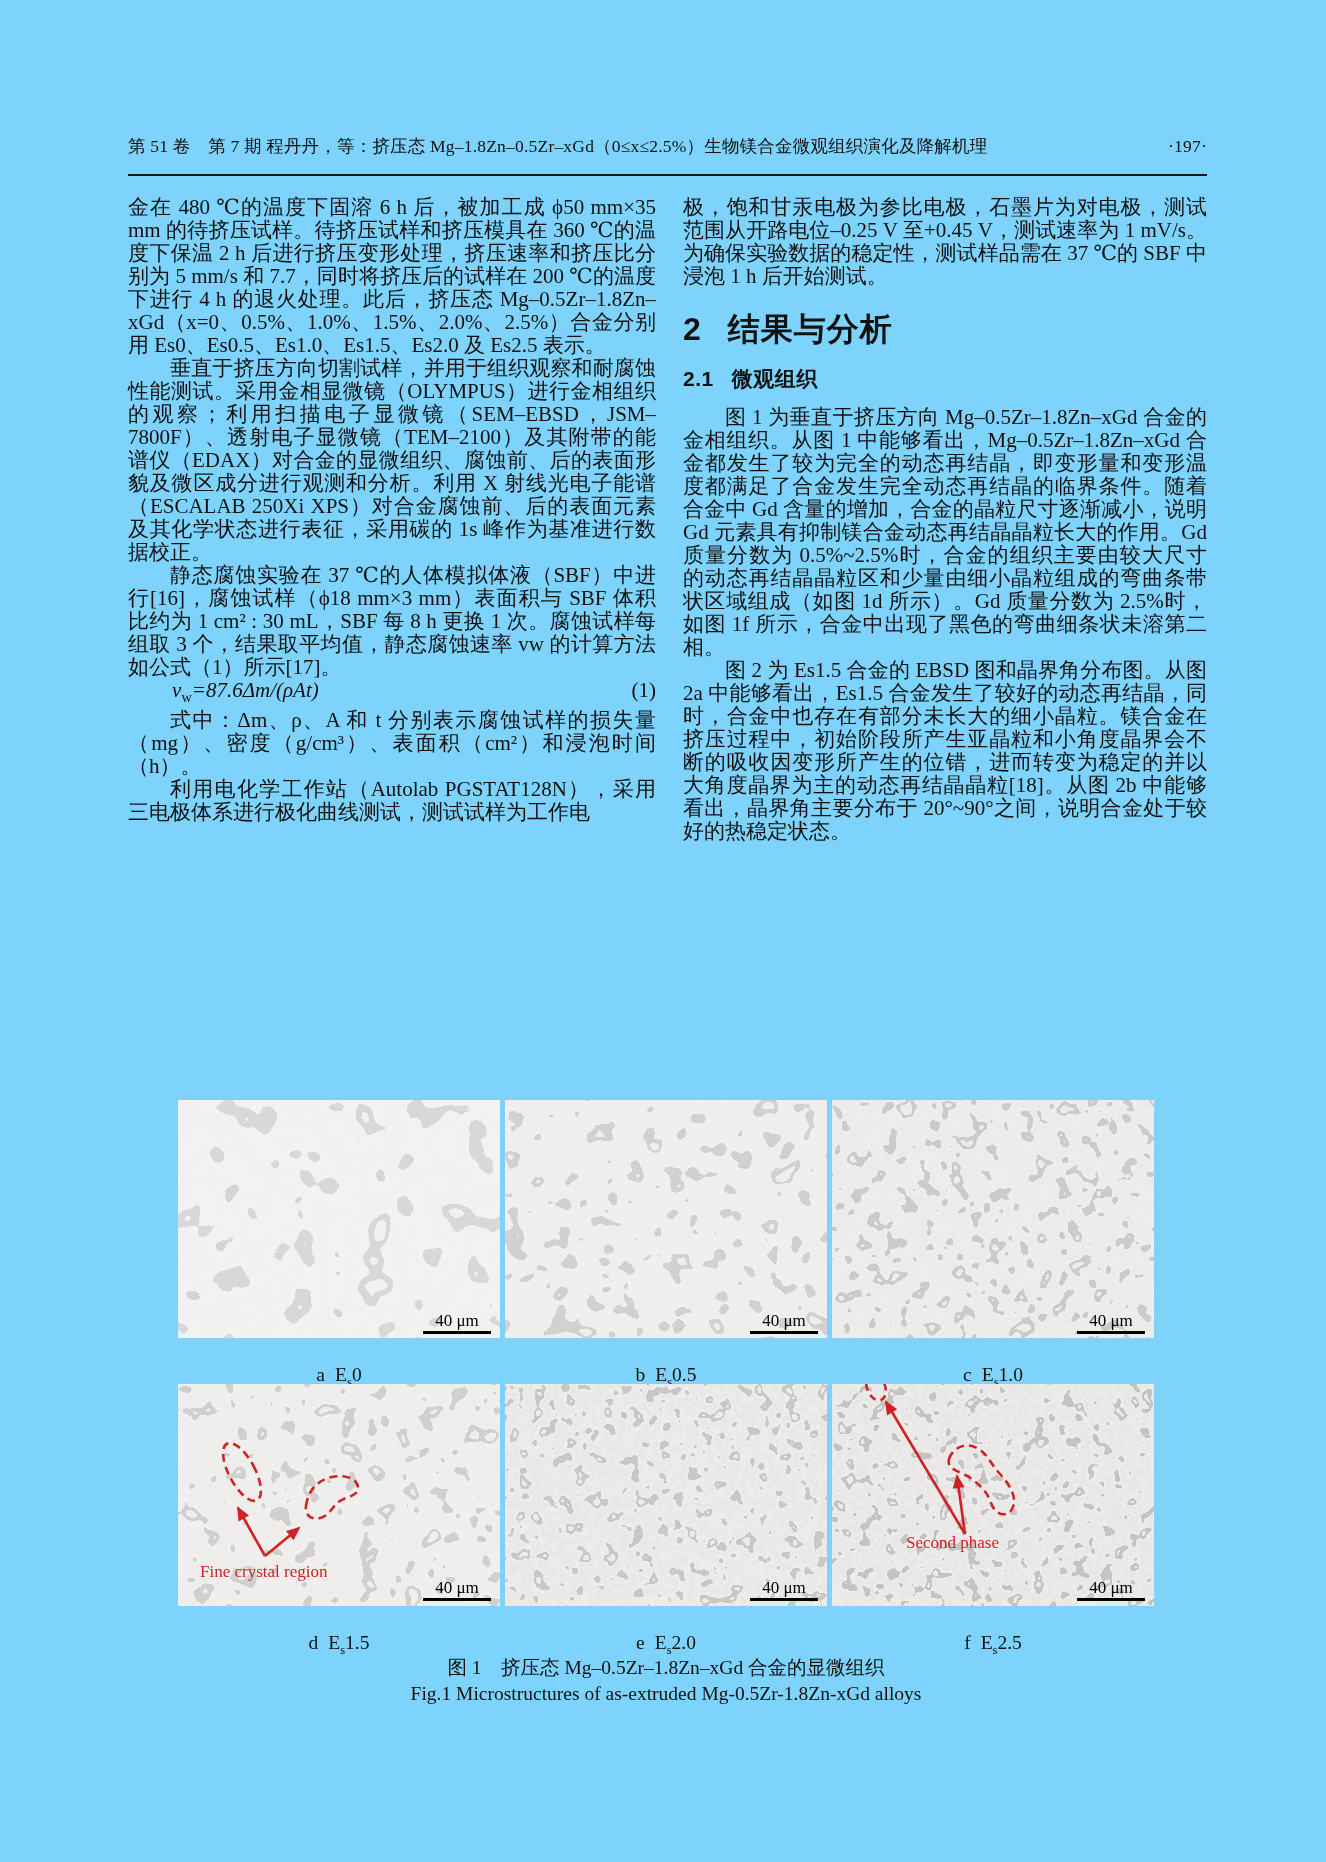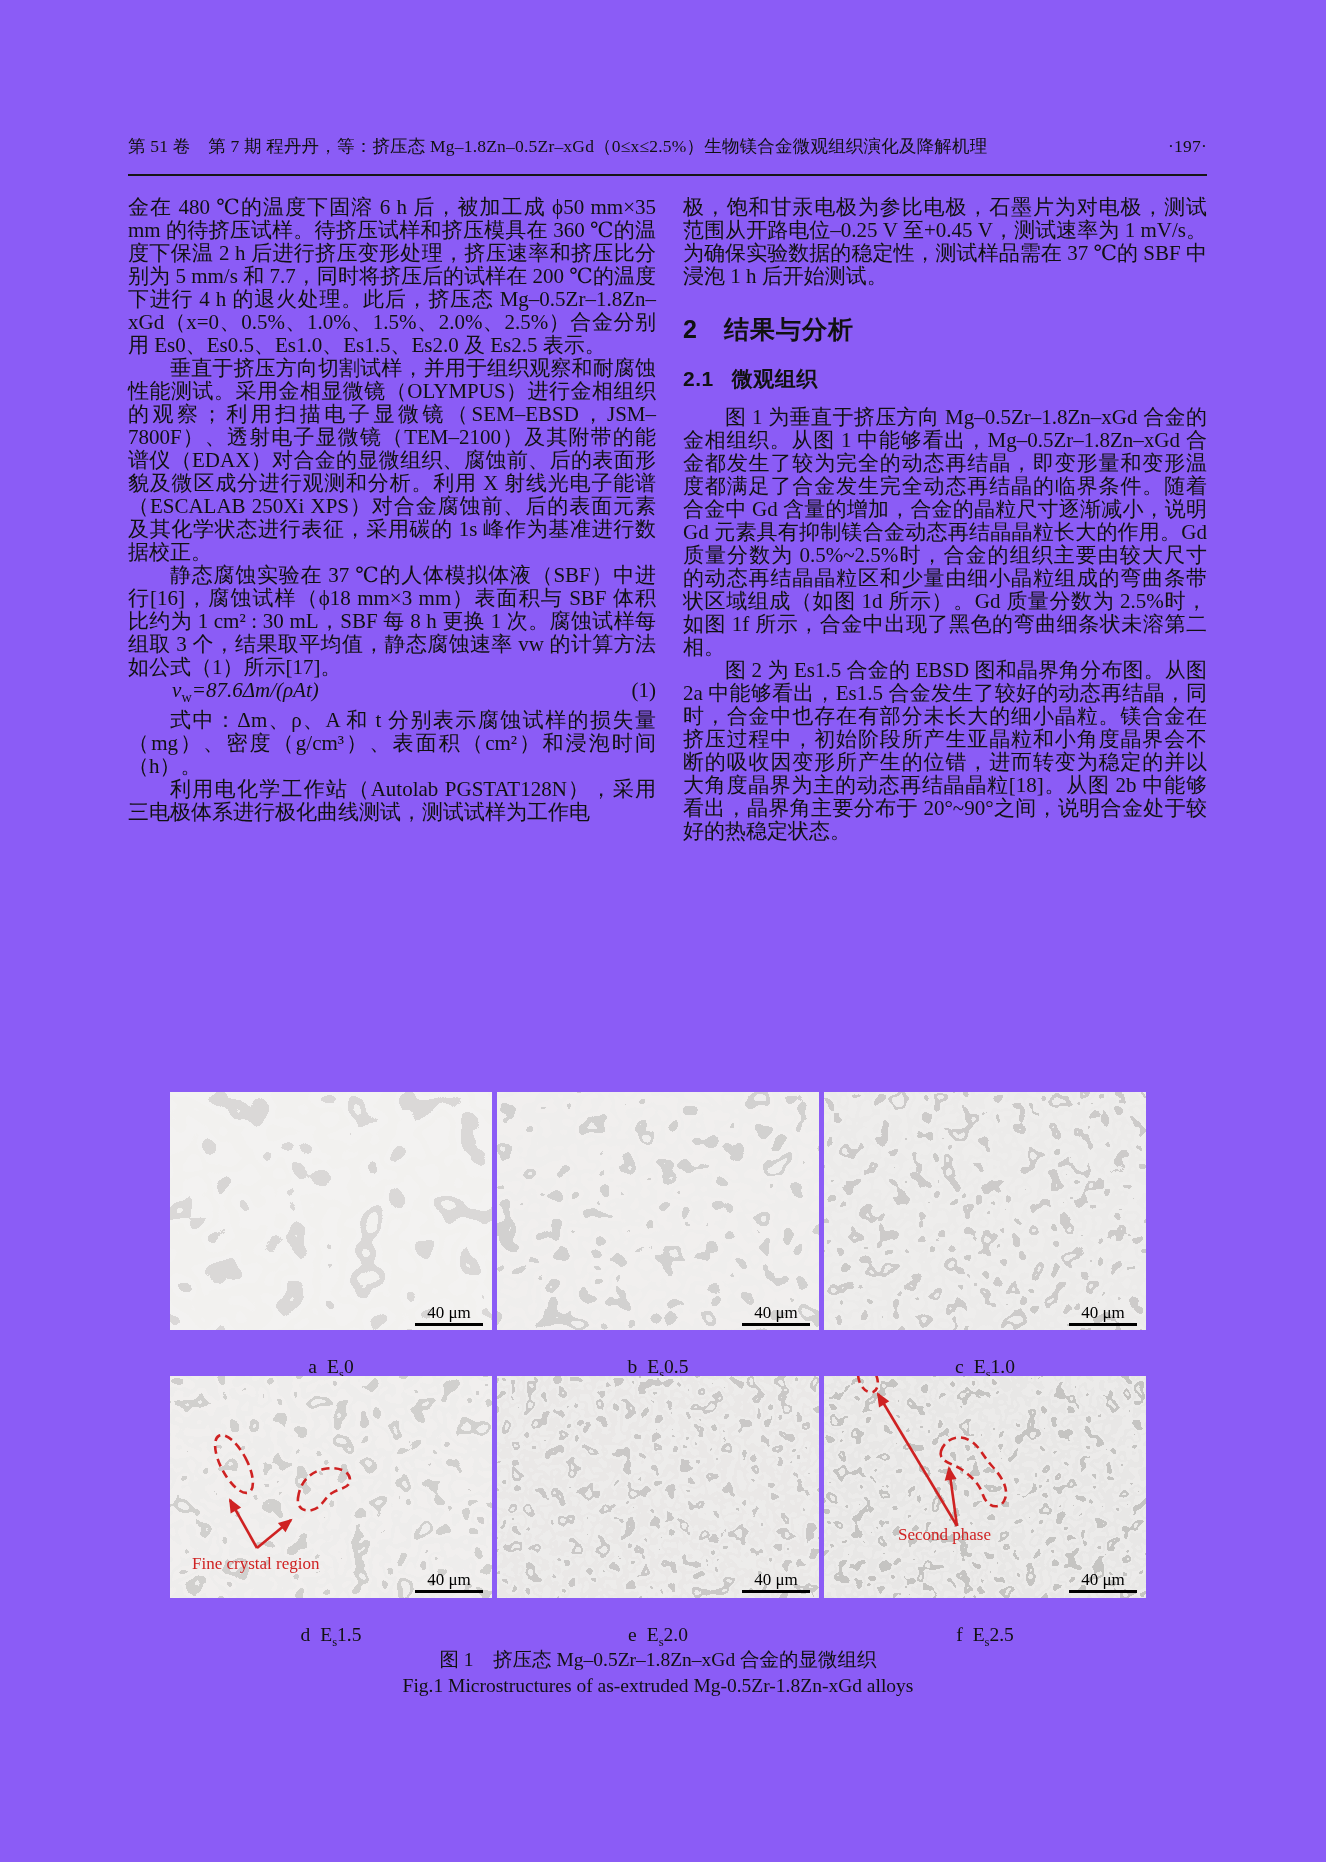--- a/index.html
+++ b/index.html
@@ -1,19 +1,19 @@
 <!DOCTYPE html>
 <html><head>
 <meta charset="utf-8">
 <style>
   html,body{margin:0;padding:0;background:#9a9a9a;}
   .page{
     position:relative;
     width:1326px;height:1862px;
-    background:#8b5cf6;
+    background:#7dd3fc;
     margin:0 auto;
     overflow:hidden;
     font-family:"Liberation Serif","DejaVu Serif",serif;
     color:#111;
   }
   
   .running-head{
     position:absolute;left:128px;top:134px;width:1079px;
     display:flex;justify-content:space-between;align-items:baseline;
     font-size:17.5px;letter-spacing:0.2px;white-space:nowrap;
@@ -27,31 +27,31 @@
   .body-p{margin:0;}
   .indent{text-indent:2em;}
 
   .equation{display:flex;justify-content:space-between;padding-left:2.1em;}
   .eq-body{font-style:italic;}
   .eq-body sub{font-style:normal;font-size:0.68em;}
   .eq-num{font-style:normal;}
 
   .sec{
     font-family:"Liberation Sans","DejaVu Sans",sans-serif;
-    font-size:25px;font-weight:bold;margin:30px 0 0 0;letter-spacing:1px;
+    font-size:32px;font-weight:bold;margin:30px 0 0 0;letter-spacing:1px;
   }
   .sec .sec-num{margin-right:26px;}
   .subsec{
     font-family:"Liberation Sans","DejaVu Sans",sans-serif;
     font-size:21px;font-weight:bold;margin:26px 0 16px 0;letter-spacing:0.5px;
   }
   .subsec .sec-num{margin-right:18px;}
 
   
-  .fig{position:absolute;left:170px;top:1092px;width:976px;margin:0;}
+  .fig{position:absolute;left:170px;top:1092px;width:976px;margin:8px;}
   .fig-grid{
     display:grid;grid-template-columns:322px 322px 322px;
     grid-template-rows:238px 46px 222px 42px;column-gap:5px;
   }
   .panel{position:relative;overflow:hidden;background:#d6d4d1;}
   .panel svg.micro{position:absolute;inset:0;width:100%;height:100%;display:block;}
   .panel .overlay{position:absolute;inset:0;width:100%;height:100%;}
   .scalebar{
     position:absolute;right:7px;width:72px;text-align:center;
     font-size:17px;line-height:19px;color:#000;

